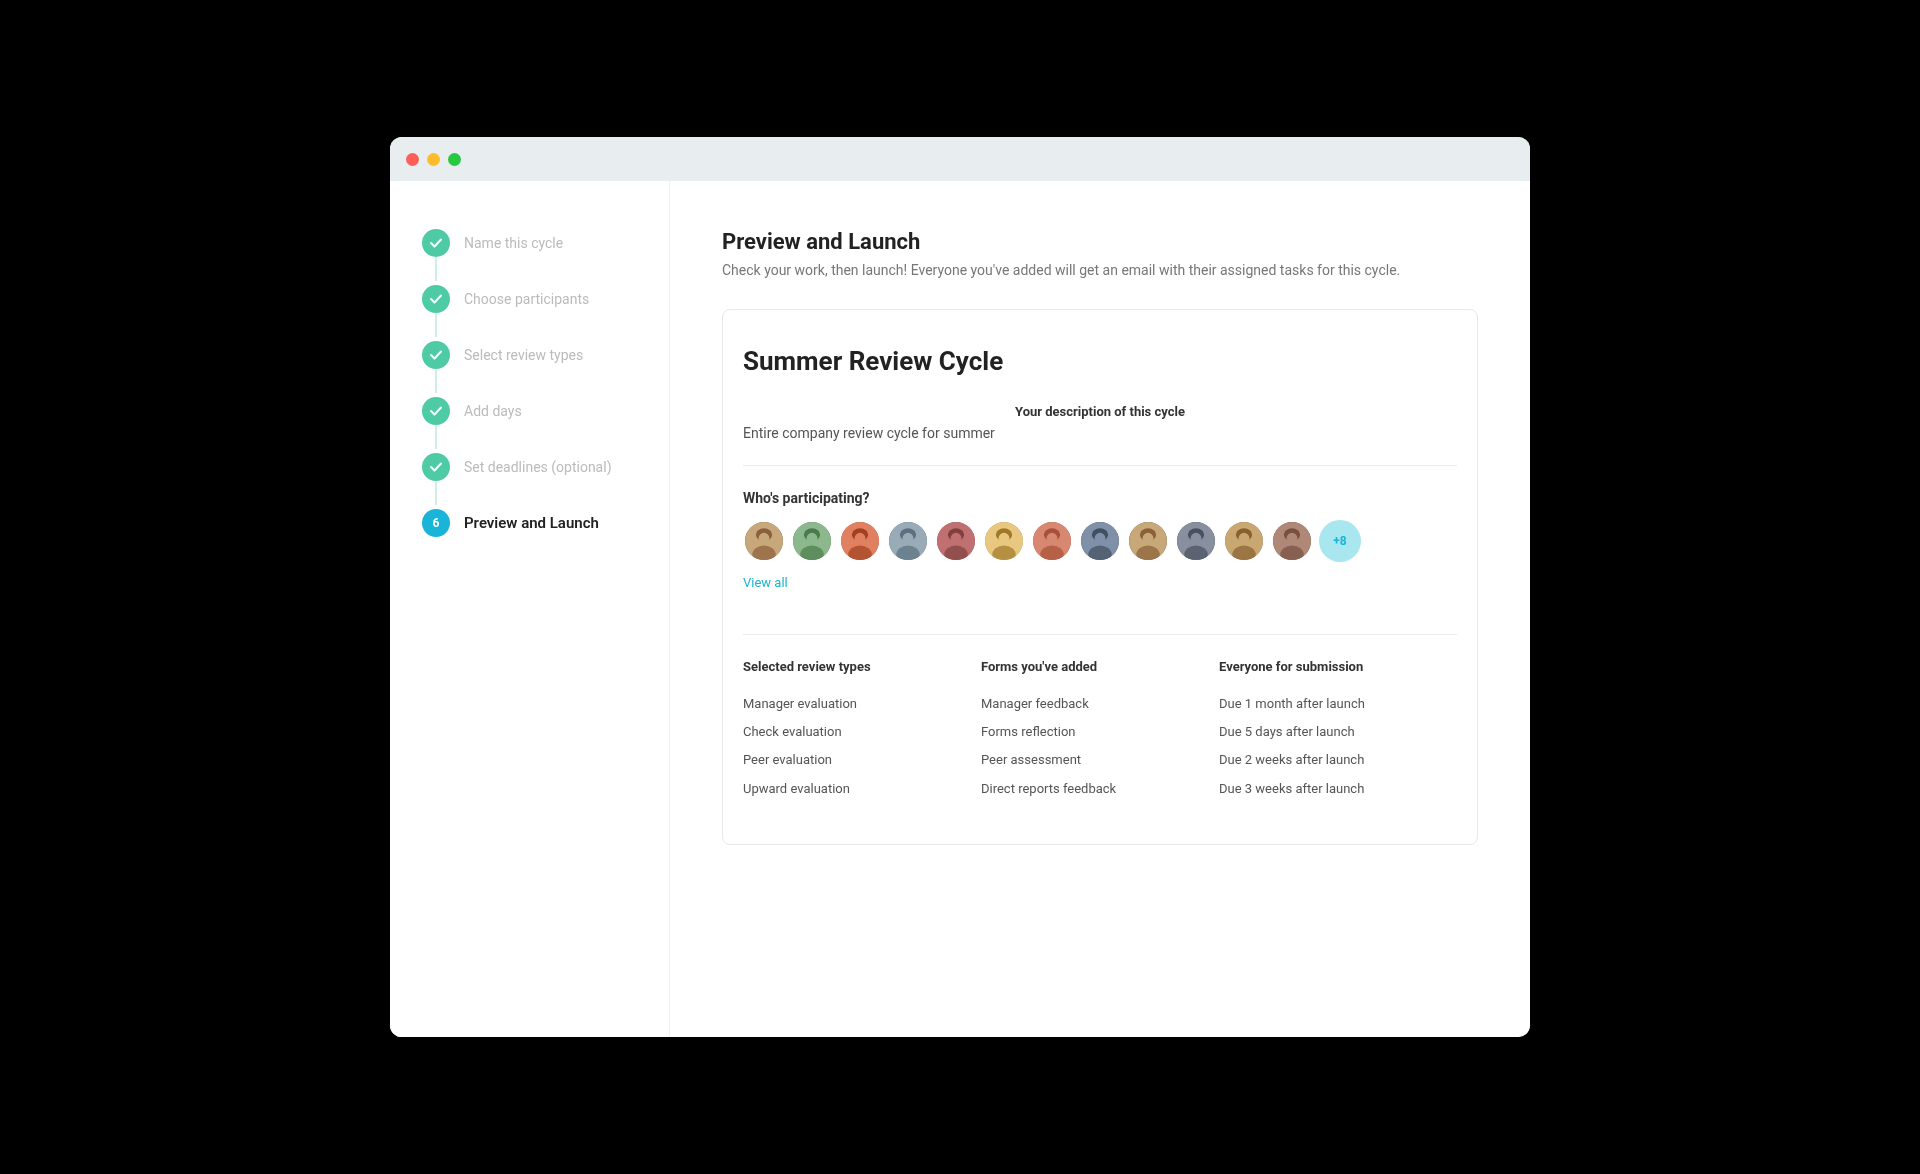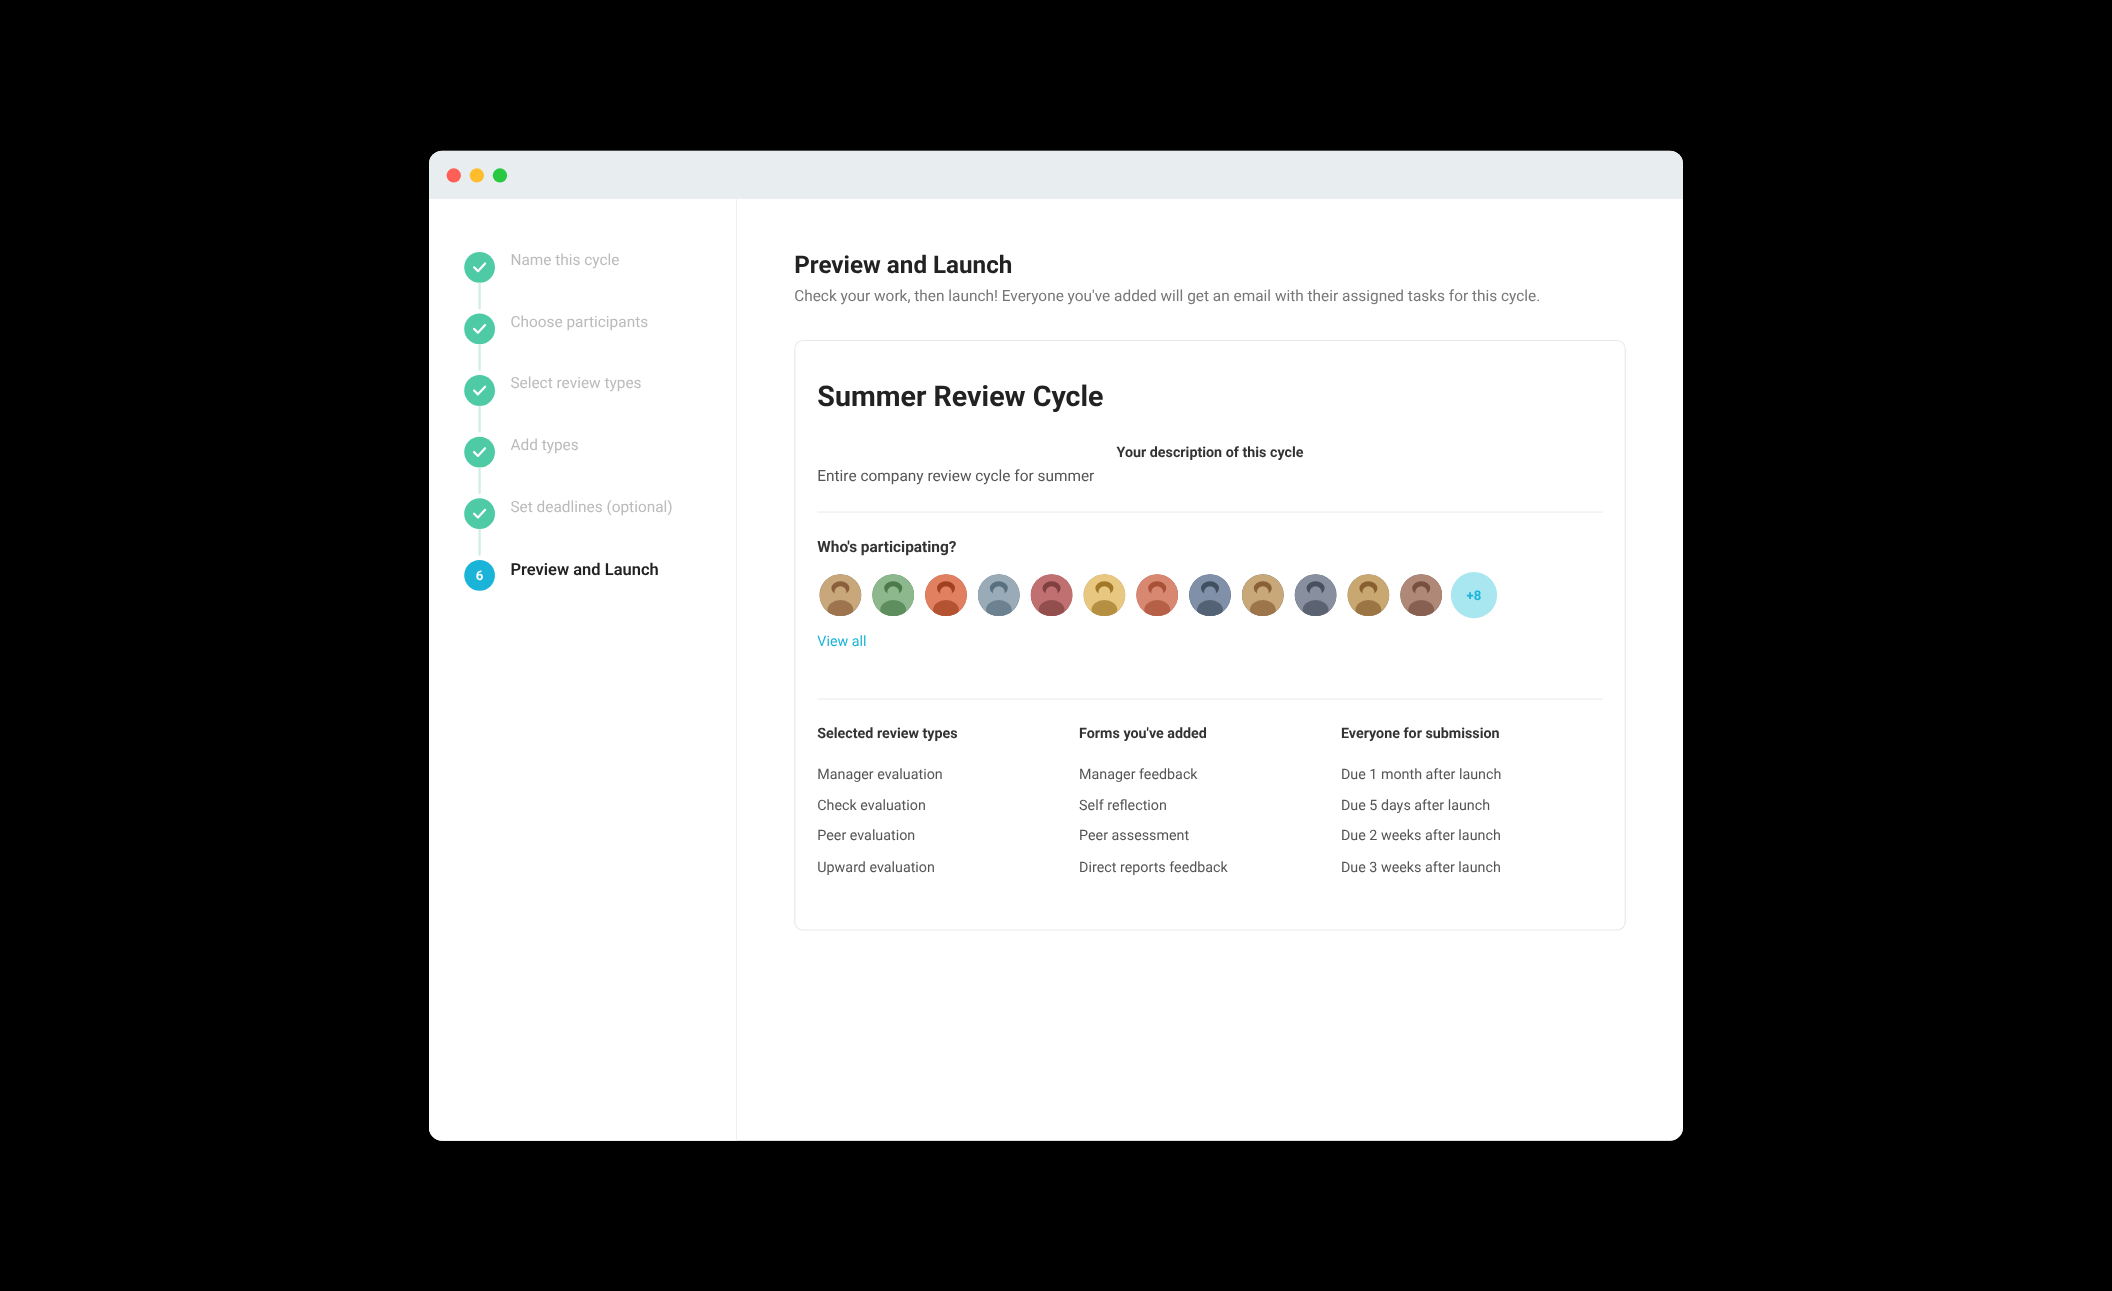--- a/index.html
+++ b/index.html
@@ -45,20 +45,21 @@
     
     .sidebar {
       width: 280px;
       background: #fff;
       padding: 48px 32px;
       border-right: 1px solid #f0f0f0;
       flex-shrink: 0;
     }
     .step-item {
       display: flex;
+      align-items: center;
       gap: 14px;
       margin-bottom: 28px;
       position: relative;
     }
     .step-item:not(:last-child)::after {
       content: '';
       position: absolute;
       left: 13px;
       top: 28px;
       width: 2px;
@@ -265,21 +266,21 @@
         </div>
         <span class="step-label">Select review types</span>
       </div>
 
       <div class="step-item">
         <div class="step-icon step-icon-check">
           <svg class="check-svg" viewBox="0 0 14 14" fill="none">
             <polyline points="2,7 5.5,10.5 12,3.5" stroke="white" stroke-width="2" stroke-linecap="round" stroke-linejoin="round"></polyline>
           </svg>
         </div>
-        <span class="step-label">Add types</span>
+        <span class="step-label">Add days</span>
       </div>
 
       <div class="step-item">
         <div class="step-icon step-icon-check">
           <svg class="check-svg" viewBox="0 0 14 14" fill="none">
             <polyline points="2,7 5.5,10.5 12,3.5" stroke="white" stroke-width="2" stroke-linecap="round" stroke-linejoin="round"></polyline>
           </svg>
         </div>
         <span class="step-label">Set deadlines (optional)</span>
       </div>
@@ -429,21 +430,21 @@
           <div>
             <p class="grid-col-header">Selected review types</p>
             <p class="grid-col-item">Manager evaluation</p>
             <p class="grid-col-item">Check evaluation</p>
             <p class="grid-col-item">Peer evaluation</p>
             <p class="grid-col-item">Upward evaluation</p>
           </div>
           <div>
             <p class="grid-col-header">Forms you've added</p>
             <p class="grid-col-item">Manager feedback</p>
-            <p class="grid-col-item">Self reflection</p>
+            <p class="grid-col-item">Forms reflection</p>
             <p class="grid-col-item">Peer assessment</p>
             <p class="grid-col-item">Direct reports feedback</p>
           </div>
           <div>
             <p class="grid-col-header">Everyone for submission</p>
             <p class="grid-col-item">Due 1 month after launch</p>
             <p class="grid-col-item">Due 5 days after launch</p>
             <p class="grid-col-item">Due 2 weeks after launch</p>
             <p class="grid-col-item">Due 3 weeks after launch</p>
           </div>

